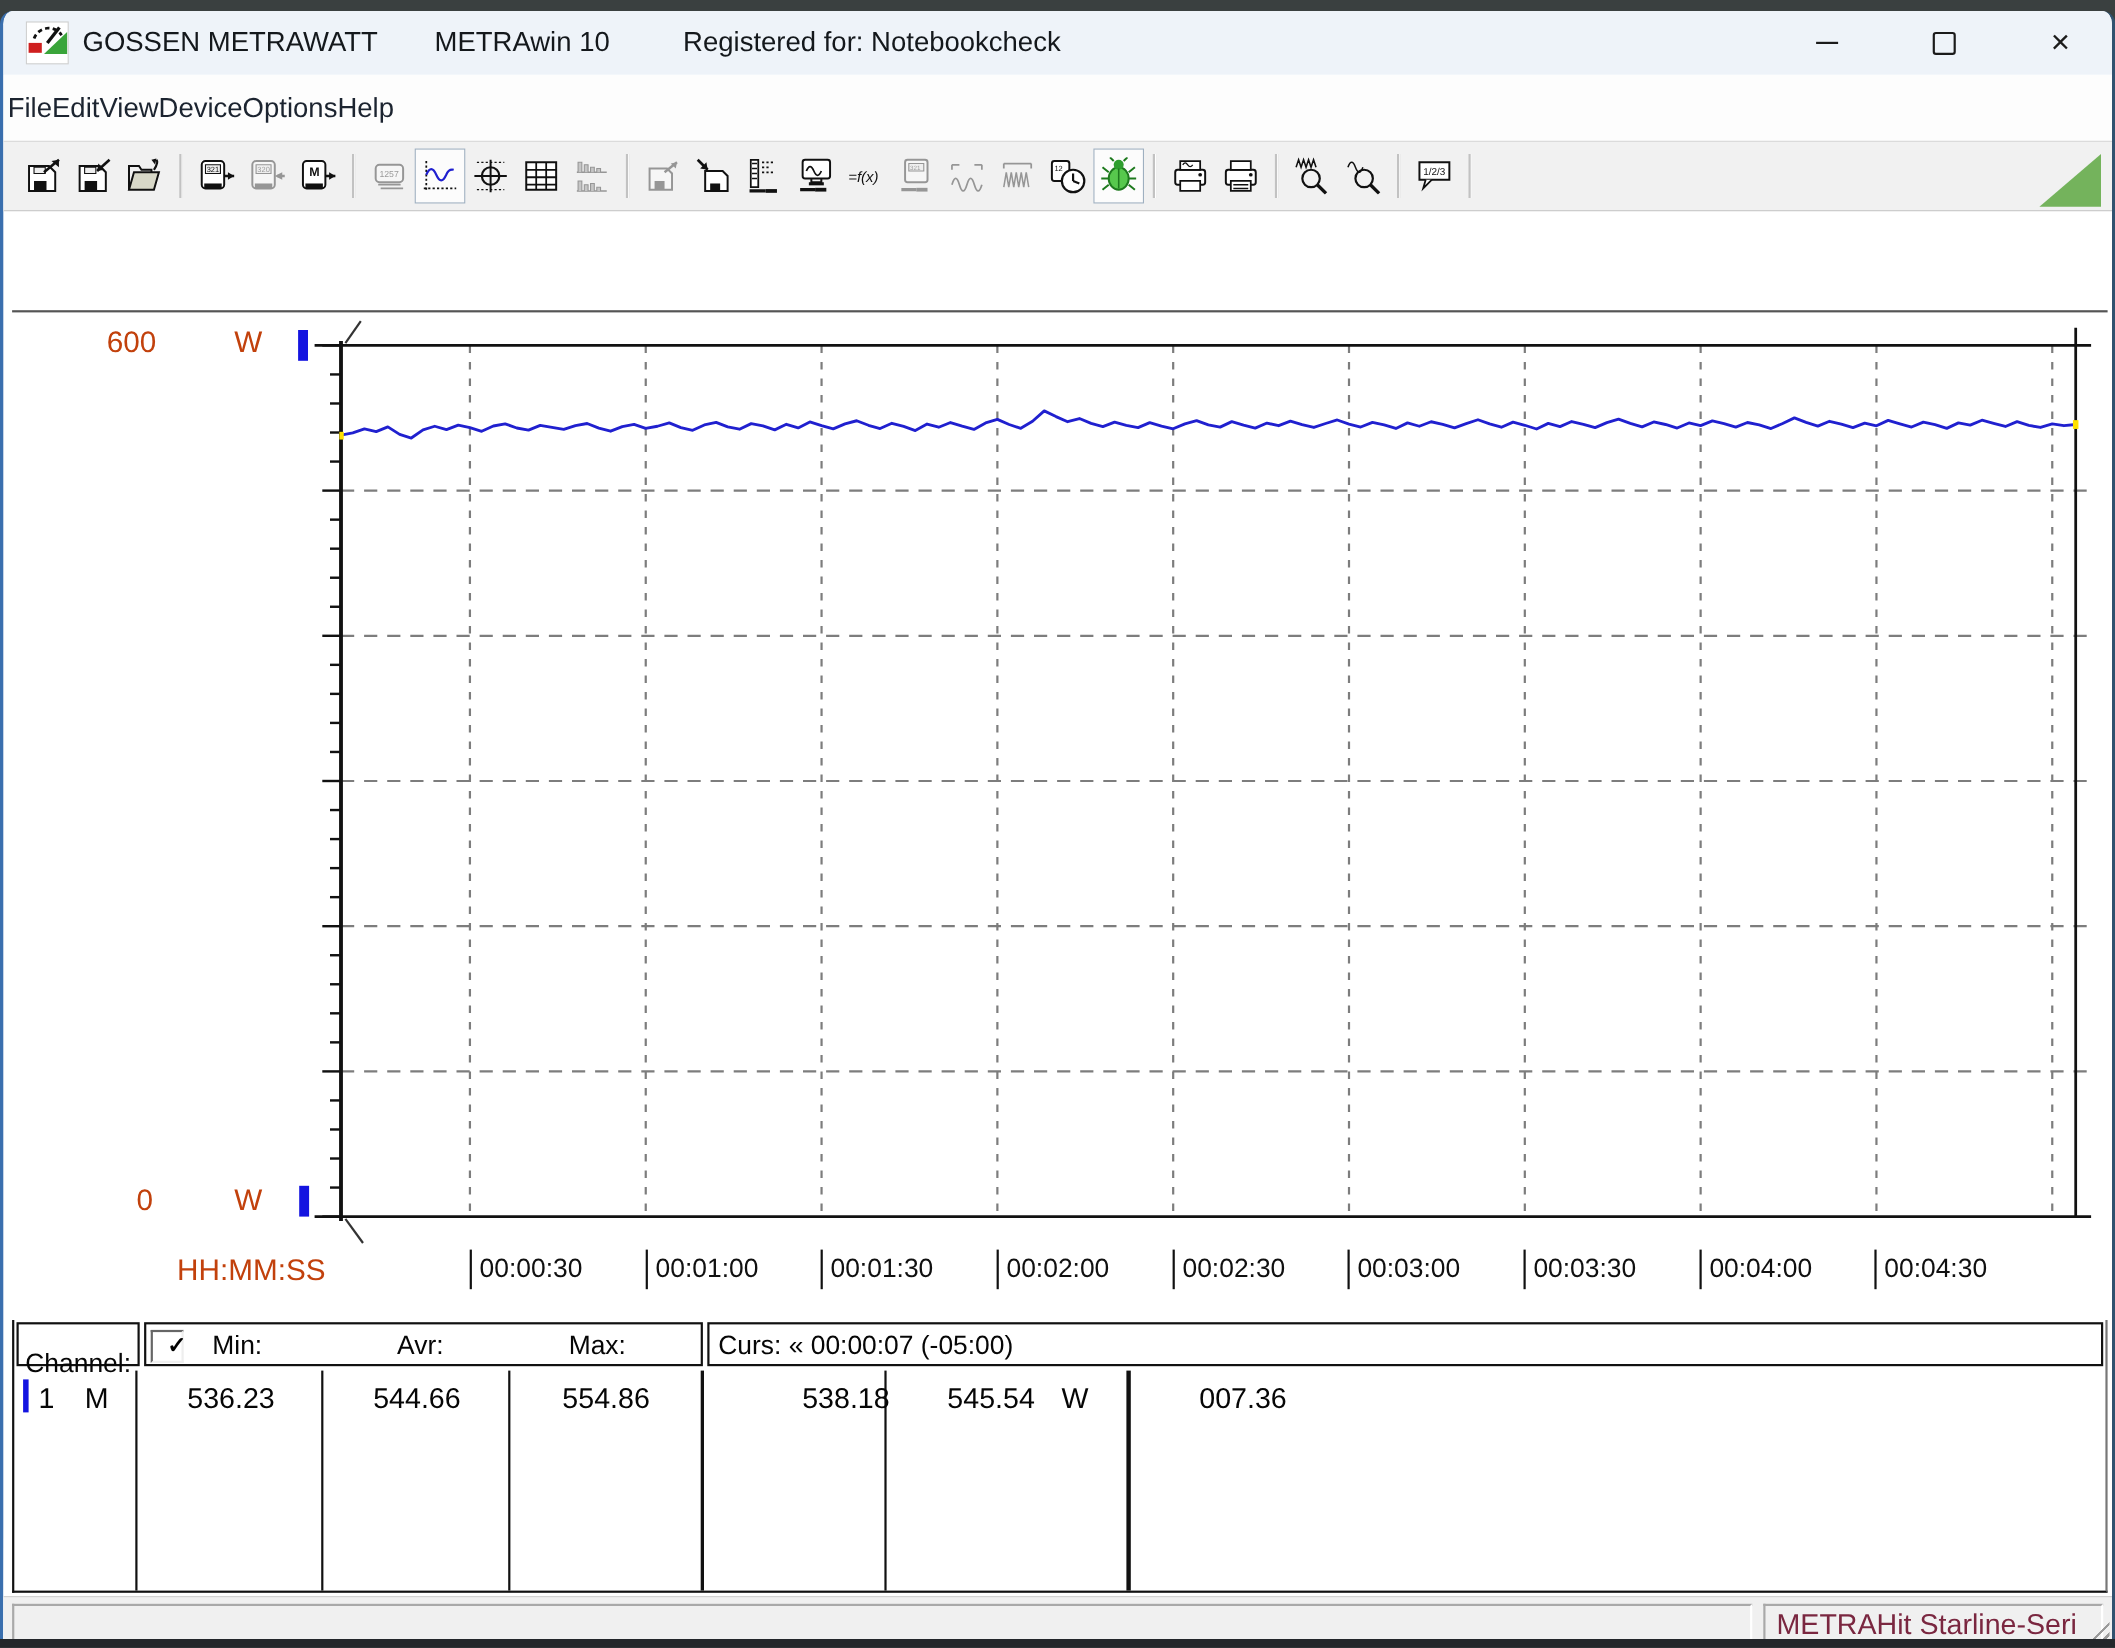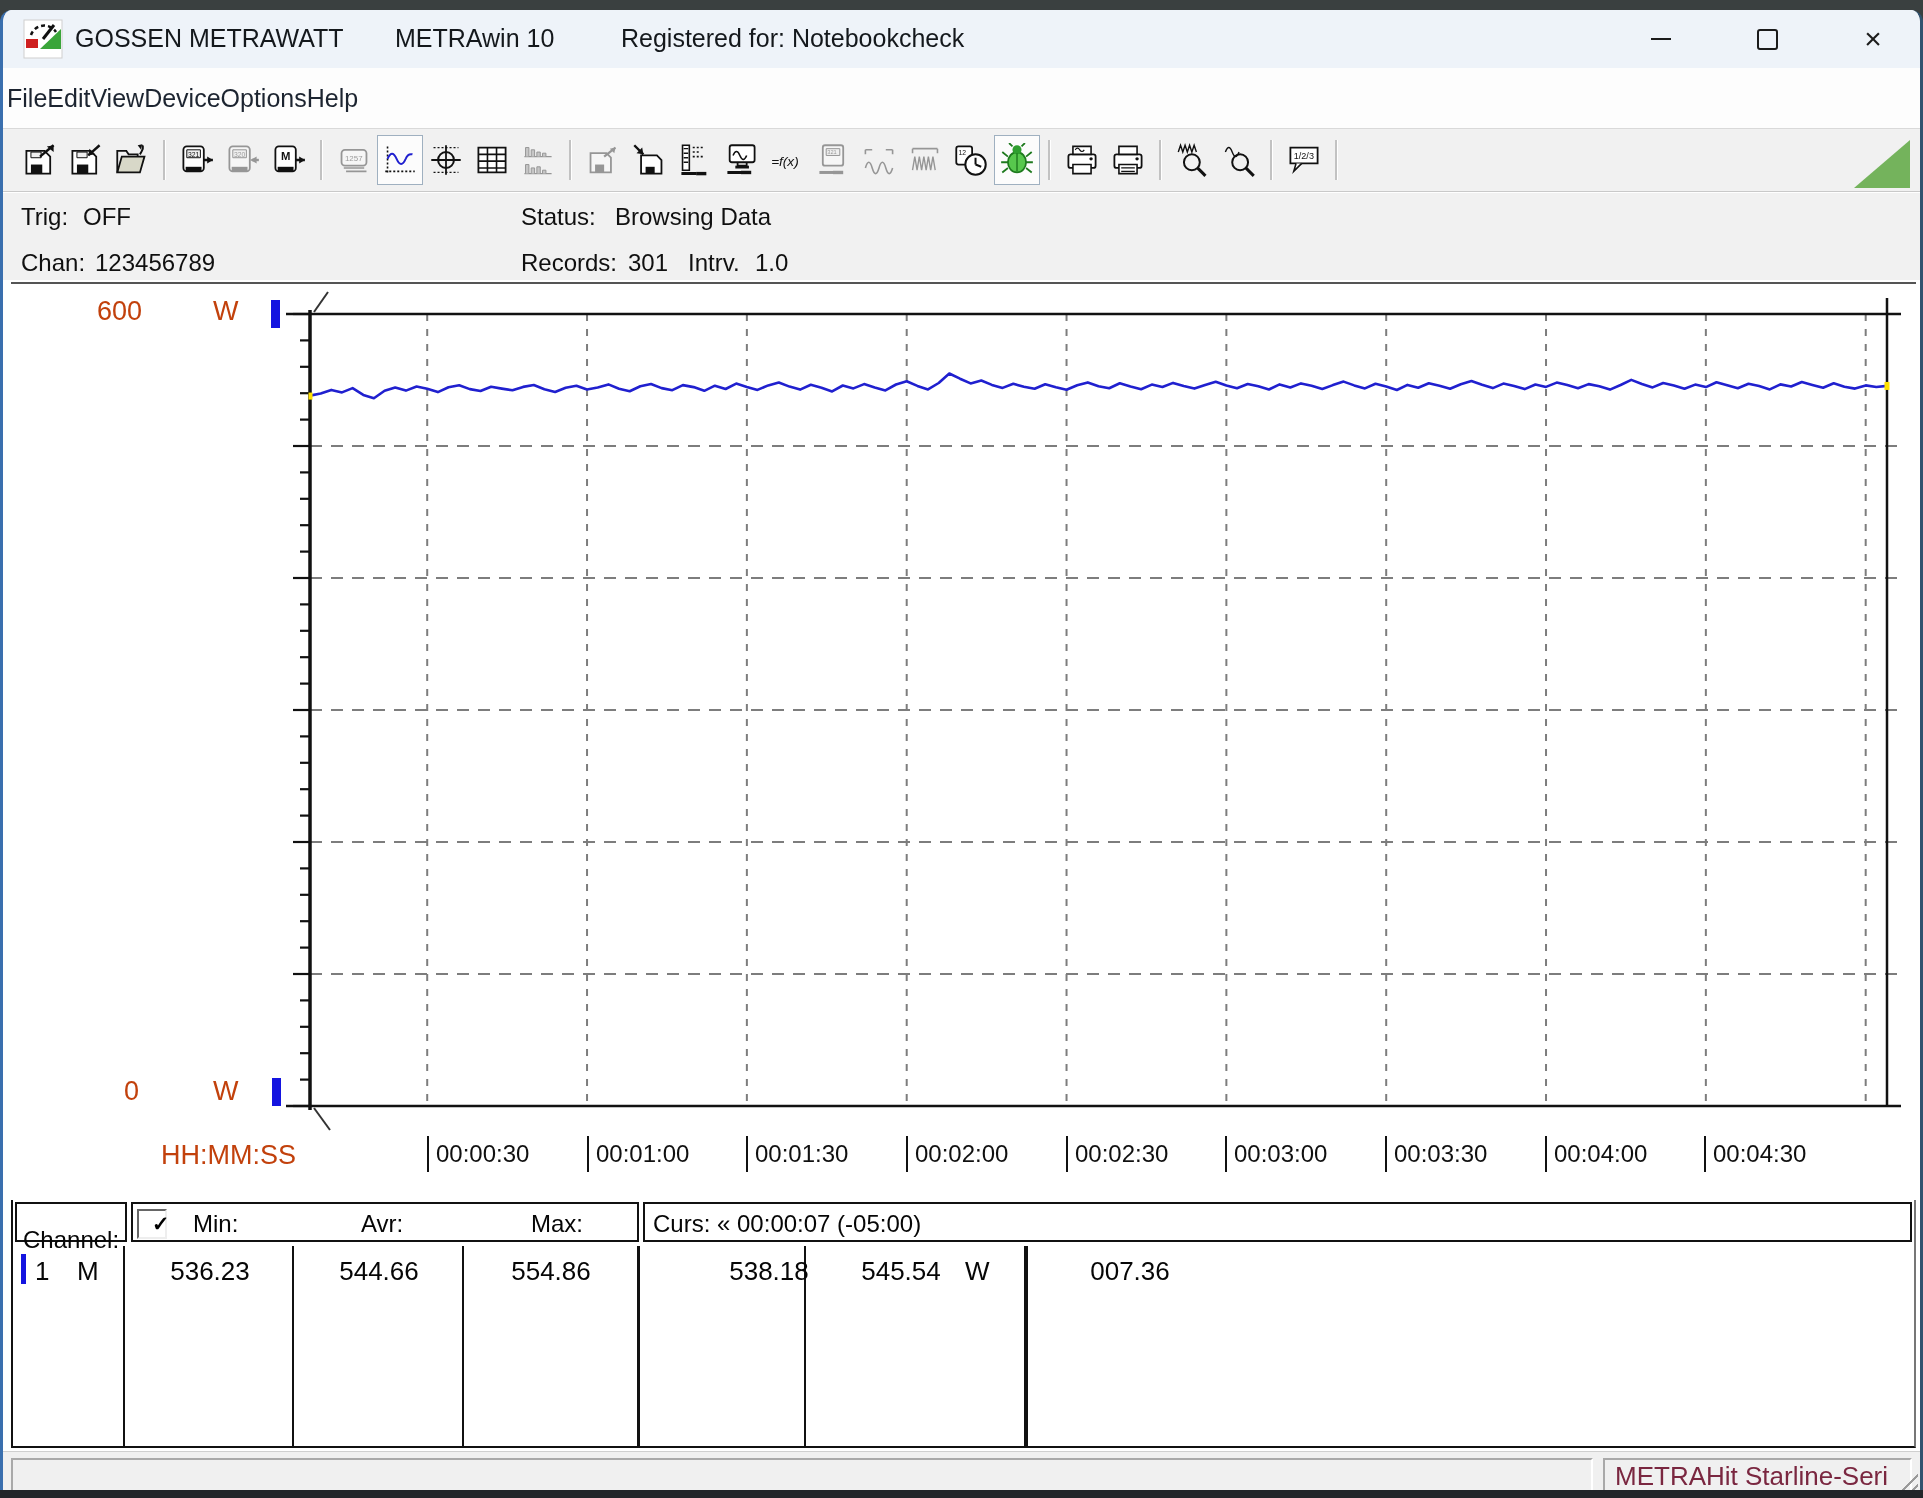--- a/index.html
+++ b/index.html
@@ -301,32 +301,20 @@
       <svg class="ic" viewBox="0 0 30 30">
         <rect x="3" y="4" width="24" height="14" fill="#fff" stroke="#111" stroke-width="1.8"></rect>
         <path d="M8 18 l-2 7 7 -7" fill="#fff" stroke="#111" stroke-width="1.6"></path>
         <text x="6" y="14" font-size="8" fill="#111">1/2/3</text>
       </svg>
     </div>
     <div class="tbsep"></div>
   </div>
   <div class="tri"></div>
 
-  <div class="infobar">
-    <span style="left:18px;top:10px;">Trig:</span>
-    <span style="left:80px;top:10px;">OFF</span>
-    <span style="left:18px;top:56px;">Chan:</span>
-    <span style="left:92px;top:56px;">123456789</span>
-    <span style="left:518px;top:10px;">Status:</span>
-    <span style="left:612px;top:10px;">Browsing Data</span>
-    <span style="left:518px;top:56px;">Records:</span>
-    <span style="left:625px;top:56px;">301</span>
-    <span style="left:685px;top:56px;">Intrv.</span>
-    <span style="left:752px;top:56px;">1.0</span>
-  </div>
 
   <div class="chartpanel">
     <span class="lab" style="left:86px;top:12px;">600</span>
     <span class="lab" style="left:202px;top:12px;">W</span>
     <div class="vmark" style="left:260px;top:16px;"></div>
     <span class="lab" style="left:113px;top:792px;">0</span>
     <span class="lab" style="left:202px;top:792px;">W</span>
     <div class="vmark" style="left:261px;top:794px;"></div>
     <span class="lab" style="left:150px;top:856px;">HH:MM:SS</span>
 
@@ -429,21 +417,21 @@
   <div class="datatable">
     <div class="hbox" style="left:2px;width:112px;">
       <span style="left:6px;top:6px;font-size:24px;margin-top:16px;">Channel:</span>
     </div>
     <div class="hbox" style="left:118px;width:508px;">
       <div class="ckbox">
             <span>✓</span>
           </div>
       <span style="left:60px;top:6px;font-size:24px;">Min:</span>
       <span style="left:228px;top:6px;font-size:24px;">Avr:</span>
-      <span style="left:398px;top:6px;font-size:24px;text-align:right;">Max:</span>
+      <span style="left:384px;top:6px;font-size:24px;text-align:right;">Max:</span>
     </div>
     <div class="hbox" style="left:630px;right:2px;">
       <span style="left:8px;top:6px;font-size:24px;">Curs: « 00:00:07 (-05:00)</span>
     </div>
 
     <div class="cellv" style="left:110px;width:2px;"></div>
     <div class="cellv" style="left:279px;width:2px;"></div>
     <div class="cellv" style="left:449px;width:2px;"></div>
     <div class="cellv" style="left:624px;width:3px;"></div>
     <div class="cellv" style="left:791px;width:2px;"></div>

